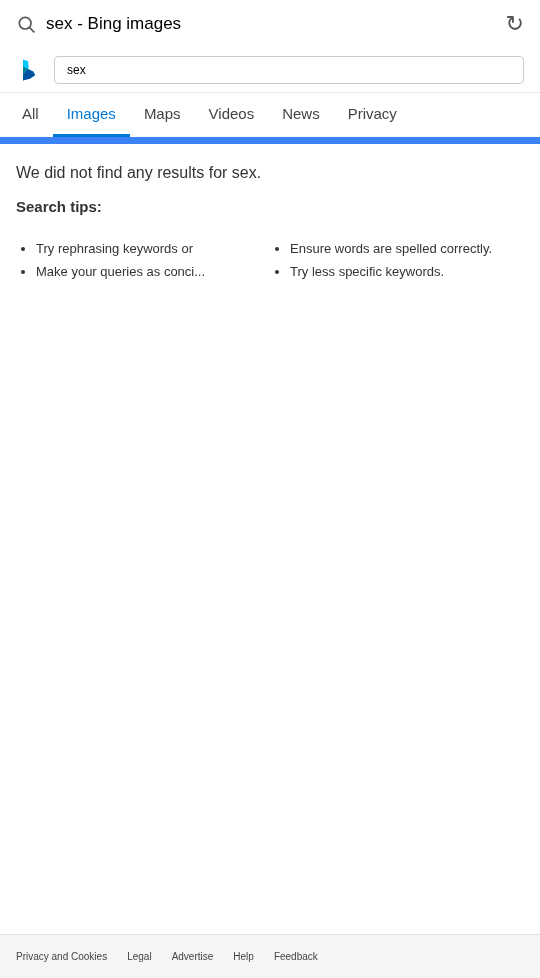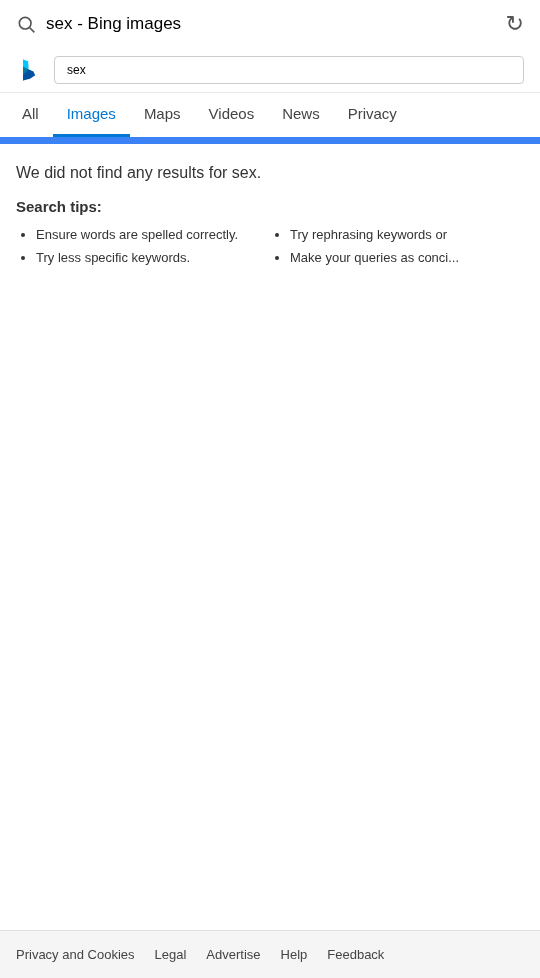--- a/index.html
+++ b/index.html
@@ -98,21 +98,21 @@
     }
     .no-results-title {
       font-size: 16px;
       color: #333;
       margin-bottom: 16px;
     }
     .search-tips-title {
       font-size: 15px;
       color: #333;
       font-weight: 600;
-      margin-bottom: 8px;
+      margin-bottom: 22px;
     }
     .tips-columns {
       display: flex;
       gap: 0;
     }
     .tips-col {
       flex: 1;
       min-width: 0;
     }
     .tips-col ul {
@@ -133,21 +133,21 @@
       width: 540px;
       background: #f5f5f5;
       border-top: 1px solid #e0e0e0;
       display: flex;
       align-items: center;
       gap: 0;
       padding: 16px 16px;
       flex-wrap: wrap;
     }
     .footer-link {
-      font-size: 13px;
+      font-size: 10px;
       color: #444;
       text-decoration: none;
       margin-right: 20px;
       cursor: pointer;
     }
 
     
     .search-icon-svg {
       width: 20px;
       height: 20px;
@@ -188,28 +188,28 @@
   <span class="nav-tab">News</span>
   <span class="nav-tab">Privacy</span>
 </nav>
 
 <div class="main-content">
   <p class="no-results-title">We did not find any results for sex.</p>
   <p class="search-tips-title">Search tips:</p>
   <div class="tips-columns">
     <div class="tips-col">
       <ul>
-        <li>Ensure words are spelled correctly.</li>
-        <li>Try less specific keywords.</li>
+        <li>Try rephrasing keywords or</li>
+        <li>Make your queries as conci...</li>
       </ul>
     </div>
     <div class="tips-col">
       <ul>
-        <li>Try rephrasing keywords or</li>
-        <li>Make your queries as conci...</li>
+        <li>Ensure words are spelled correctly.</li>
+        <li>Try less specific keywords.</li>
       </ul>
     </div>
   </div>
 </div>
 
 <footer class="footer">
   <a class="footer-link">Privacy and Cookies</a>
   <a class="footer-link">Legal</a>
   <a class="footer-link">Advertise</a>
   <a class="footer-link">Help</a>

